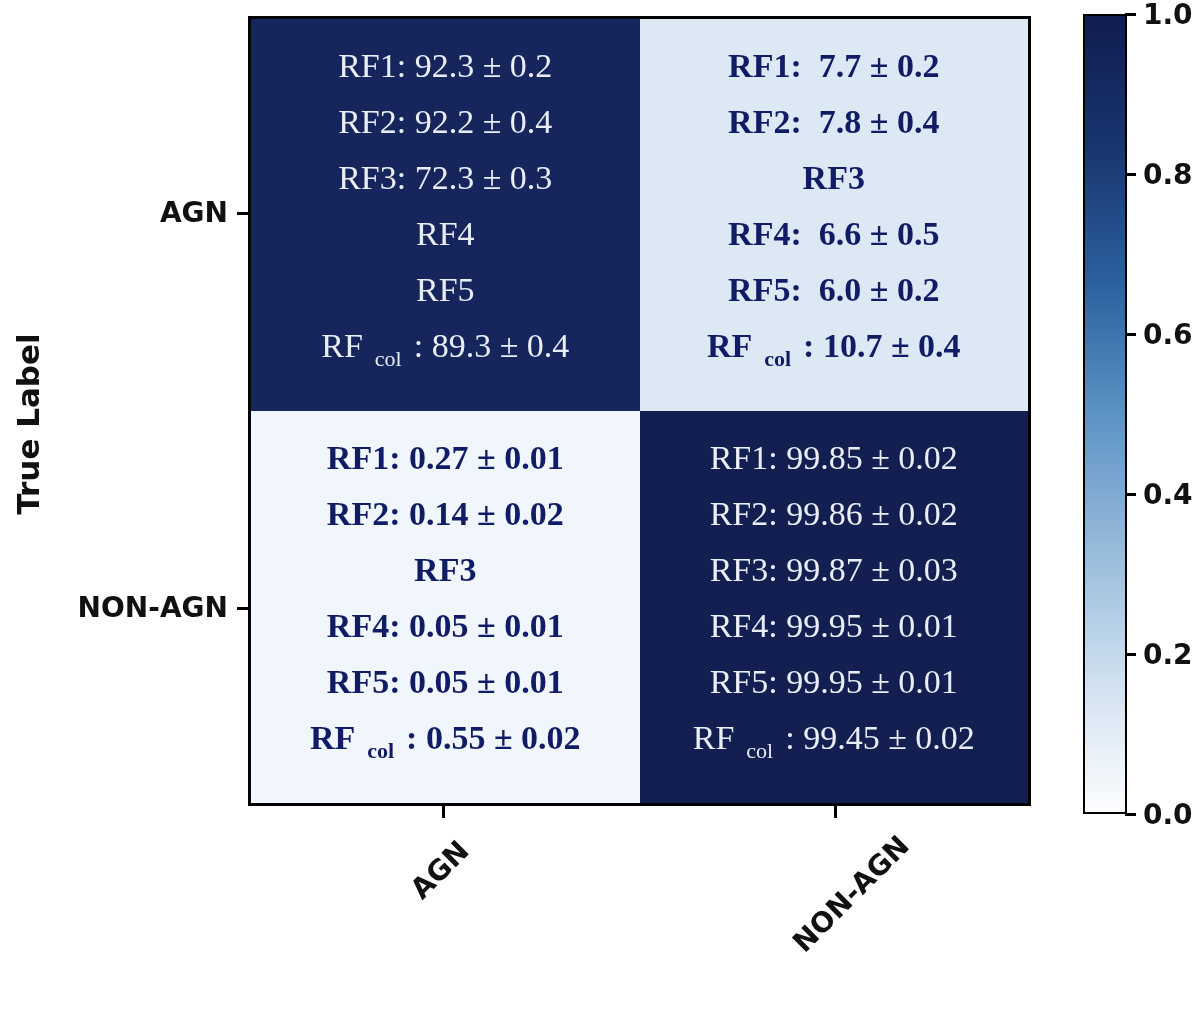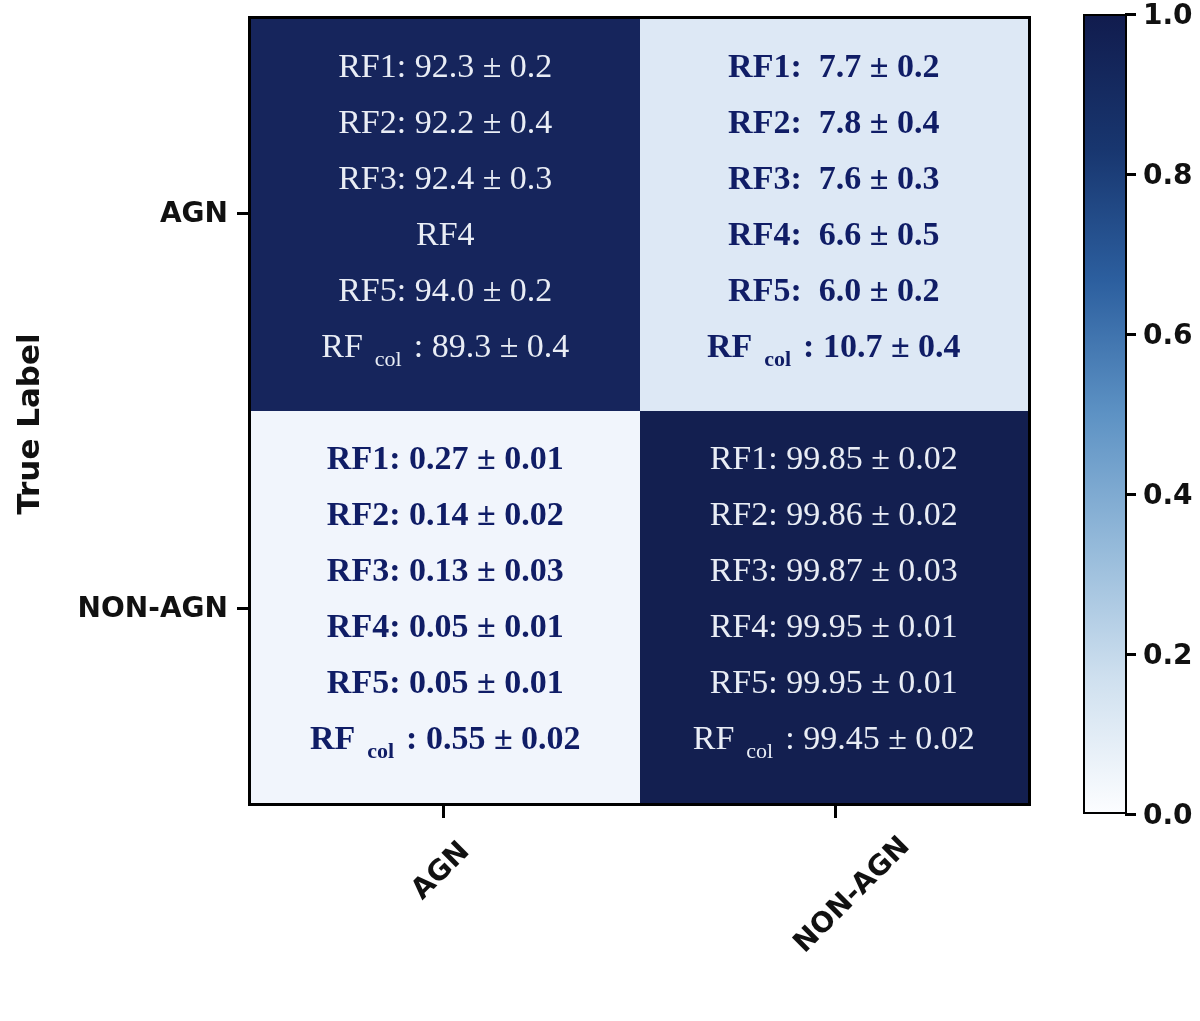--- a/index.html
+++ b/index.html
@@ -77,37 +77,37 @@
   <div class="ylabel">True Label</div>
   <div class="ytick-label t0">AGN</div>
   <div class="ytick-label t1">NON-AGN</div>
   <div class="tick ytick-mark m0"></div>
   <div class="tick ytick-mark m1"></div>
 
   <div class="plot">
     <div class="quad" style="background: rgb(22, 37, 92); color: rgb(233, 237, 245);">
         <div class="cell-line"><span>RF1</span><span>: 92.3 ± 0.2</span></div>
         <div class="cell-line"><span>RF2</span><span>: 92.2 ± 0.4</span></div>
-        <div class="cell-line"><span>RF3</span><span>: 92.4 ± 0.3</span></div>
+        <div class="cell-line"><span>RF3</span><span>: 72.3 ± 0.3</span></div>
         <div class="cell-line"><span>RF4</span></div>
-        <div class="cell-line"><span>RF5</span><span>: 94.0 ± 0.2</span></div>
+        <div class="cell-line"><span>RF5</span></div>
         <div class="cell-line"><span>RF</span><span class="sub">col</span><span>: 89.3 ± 0.4</span></div>
       </div>
     <div class="quad bold" style="background: rgb(221, 232, 245); color: rgb(16, 29, 102);">
         <div class="cell-line"><span>RF1</span><span>:  7.7 ± 0.2</span></div>
         <div class="cell-line"><span>RF2</span><span>:  7.8 ± 0.4</span></div>
-        <div class="cell-line"><span>RF3</span><span>:  7.6 ± 0.3</span></div>
+        <div class="cell-line"><span>RF3</span></div>
         <div class="cell-line"><span>RF4</span><span>:  6.6 ± 0.5</span></div>
         <div class="cell-line"><span>RF5</span><span>:  6.0 ± 0.2</span></div>
         <div class="cell-line"><span>RF</span><span class="sub">col</span><span>: 10.7 ± 0.4</span></div>
       </div>
     <div class="quad bold" style="background: rgb(241, 245, 252); color: rgb(16, 29, 102);">
         <div class="cell-line"><span>RF1</span><span>: 0.27 ± 0.01</span></div>
         <div class="cell-line"><span>RF2</span><span>: 0.14 ± 0.02</span></div>
-        <div class="cell-line"><span>RF3</span><span>: 0.13 ± 0.03</span></div>
+        <div class="cell-line"><span>RF3</span></div>
         <div class="cell-line"><span>RF4</span><span>: 0.05 ± 0.01</span></div>
         <div class="cell-line"><span>RF5</span><span>: 0.05 ± 0.01</span></div>
         <div class="cell-line"><span>RF</span><span class="sub">col</span><span>: 0.55 ± 0.02</span></div>
       </div>
     <div class="quad" style="background: rgb(19, 31, 80); color: rgb(233, 237, 245);">
         <div class="cell-line"><span>RF1</span><span>: 99.85 ± 0.02</span></div>
         <div class="cell-line"><span>RF2</span><span>: 99.86 ± 0.02</span></div>
         <div class="cell-line"><span>RF3</span><span>: 99.87 ± 0.03</span></div>
         <div class="cell-line"><span>RF4</span><span>: 99.95 ± 0.01</span></div>
         <div class="cell-line"><span>RF5</span><span>: 99.95 ± 0.01</span></div>

